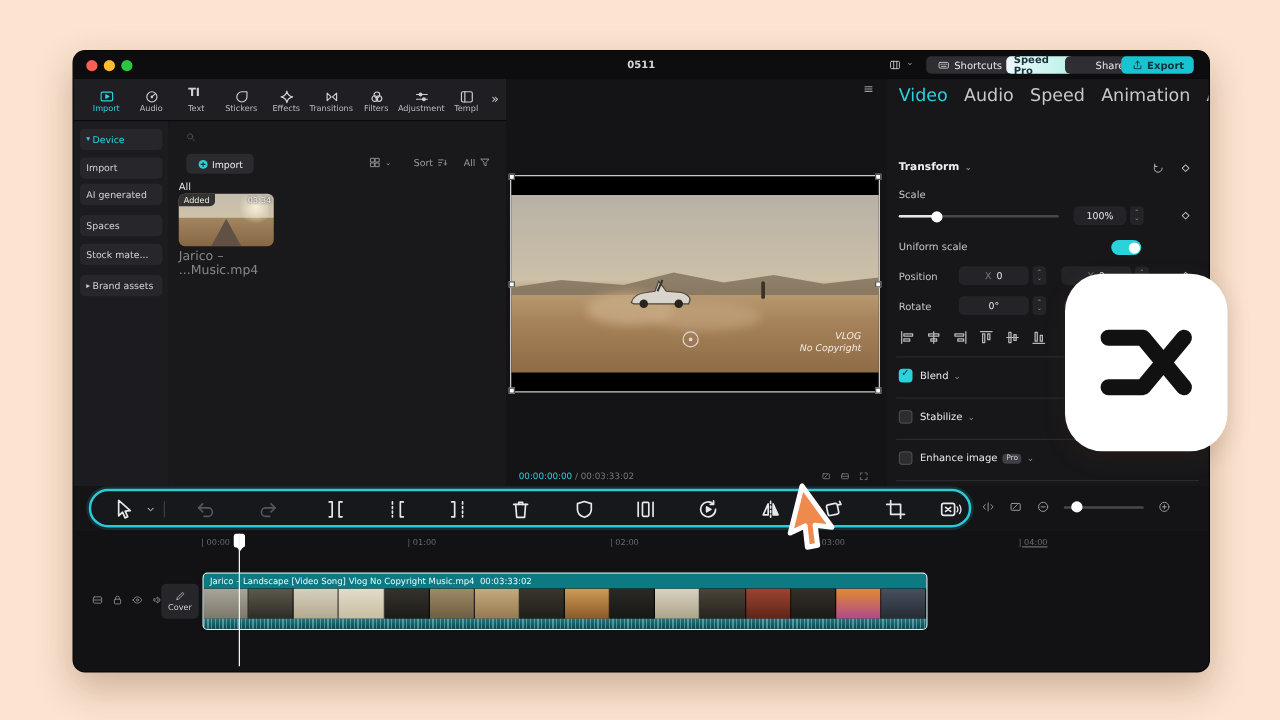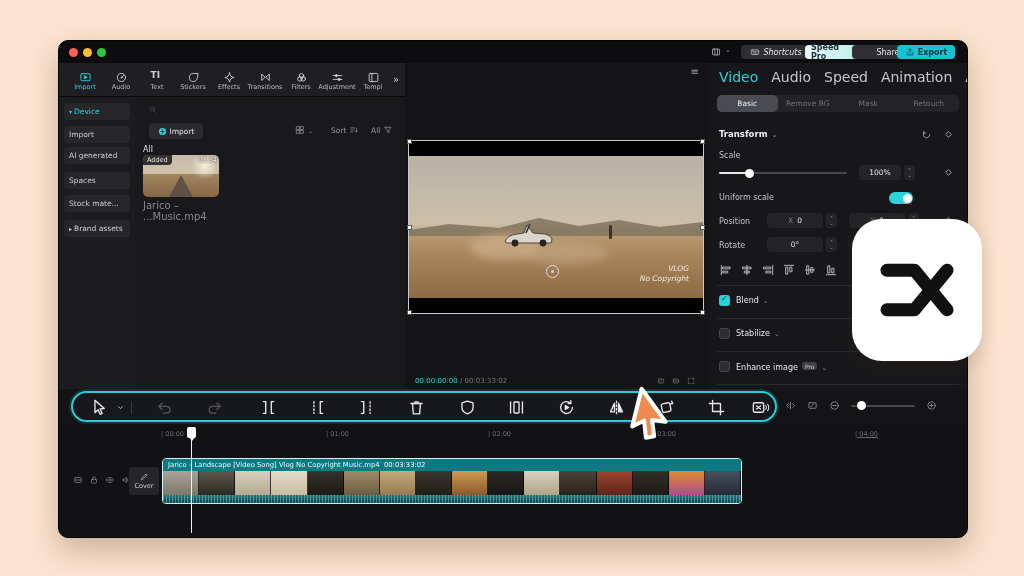--- a/index.html
+++ b/index.html
@@ -127,28 +127,29 @@
 </head>
 <body>
 <div class="stage">
 
   <div class="window">
 
     <div class="titlebar">
       <div class="dot" style="left:10px;background:#ff5f57;"></div>
       <div class="dot" style="left:24px;background:#febc2e;"></div>
       <div class="dot" style="left:38px;background:#2ac840;"></div>
+      <div class="wtitle">0511</div>
       <span class="tb-ic abs" style="left:652px;top:6px;">
           <svg viewBox="0 0 24 24" fill="none" stroke="currentColor" stroke-width="1.7" stroke-linecap="round" stroke-linejoin="round">
             <rect x="3.5" y="5" width="17" height="14" rx="2"></rect>
             <path d="M9.5 5 V19 M15.5 5 V19"></path>
           </svg>
         </span>
       <span class="abs" style="left:666px;top:5px;color:#9a9aa0;font-size:7px;">⌄</span>
-      <div class="tb-btn" style="left:682px;width:58px;font-style:italic;">
+      <div class="tb-btn" style="left:682px;width:58px;">
         <span class="tb-ic">
             <svg viewBox="0 0 24 24" fill="none" stroke="currentColor" stroke-width="1.7" stroke-linecap="round" stroke-linejoin="round">
               <rect x="3" y="7" width="18" height="11" rx="2"></rect>
               <path d="M6.5 10.5 h1 M10 10.5 h1 M13.5 10.5 h1 M17 10.5 h1 M7.5 14.5 h9"></path>
             </svg>
           </span>
         <span>Shortcuts</span>
       </div>
       <div class="tb-btn" style="left:746px;width:42px;background:linear-gradient(100deg,#eef7ff,#b9f2e6);color:#143237;font-weight:bold;">
         <span>Speed Pro</span>
@@ -371,26 +372,20 @@
 
     <div class="rpanel">
       <div class="itabs" id="itabs">
           <div class="t active">Video</div>
           <div class="t">Audio</div>
           <div class="t">Speed</div>
           <div class="t">Animation</div>
           <div class="t">Adjustment</div>
           <div>»</div>
         </div>
-      <div class="isub" id="isubtabs">
-          <div class="s active">Basic</div>
-          <div class="s">Remove BG</div>
-          <div class="s">Mask</div>
-          <div class="s">Retouch</div>
-        </div>
 
       <div class="ititle" style="left:10px;top:66px;">
         <span>Transform</span><span class="chev">⌄</span>
       </div>
       <span class="mini ic" style="left:212px;top:66px;">
           <svg viewBox="0 0 24 24" fill="none" stroke="currentColor" stroke-width="1.7" stroke-linecap="round" stroke-linejoin="round">
             <path d="M6 5 v4.2 h4.2"></path>
             <path d="M19 12 a7 7 0 1 1 -12.6 -4"></path>
           </svg>
         </span>
@@ -645,21 +640,21 @@
           </div>
         </div>
     </div>
 
     <div class="timeline">
       <div id="ruler">
           <div class="rlabel" style="left: 102px;">| 00:00</div>
           <div class="rlabel" style="left: 267px;">| 01:00</div>
           <div class="rlabel" style="left: 429px;">| 02:00</div>
           <div class="rlabel" style="left: 594px;">| 03:00</div>
-          <div class="rlabel" style="left: 796px; text-decoration: underline;">| 04:00</div>
+          <div class="rlabel" style="left: 756px; text-decoration: underline;">| 04:00</div>
         </div>
       <div id="trackicons">
           <div class="trackic ic" style="left: 14px;">
             <svg viewBox="0 0 24 24" fill="none" stroke="currentColor" stroke-width="1.7" stroke-linecap="round" stroke-linejoin="round">
               <rect x="4" y="6" width="16" height="12" rx="2"></rect>
               <path d="M4 12 h16"></path>
             </svg>
           </div>
           <div class="trackic ic" style="left: 30px;">
             <svg viewBox="0 0 24 24" fill="none" stroke="currentColor" stroke-width="1.7" stroke-linecap="round" stroke-linejoin="round">

